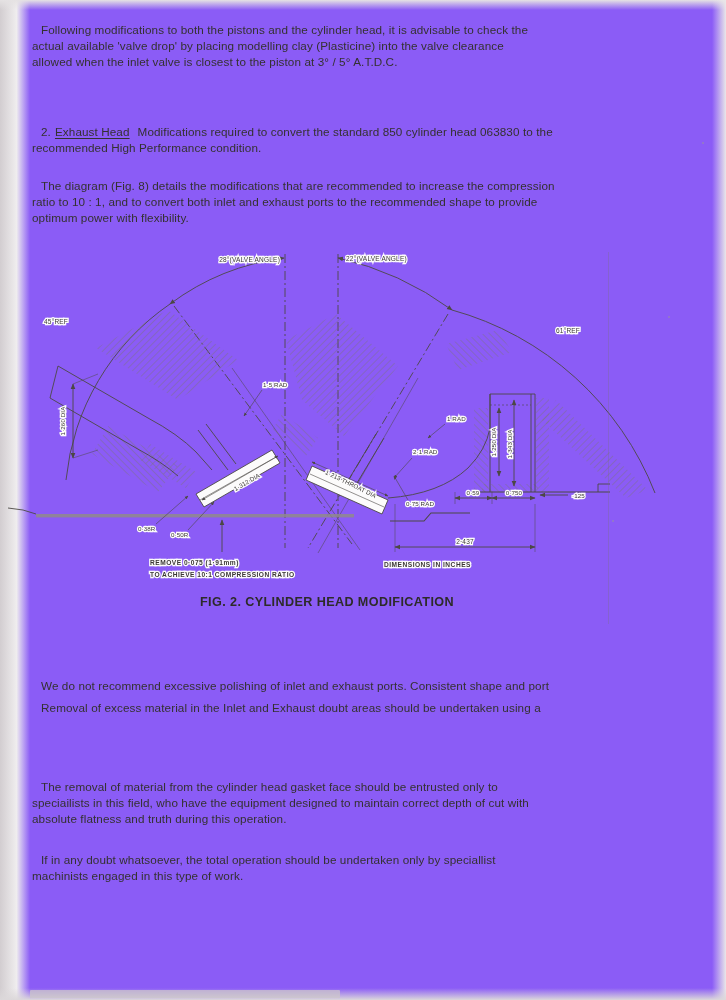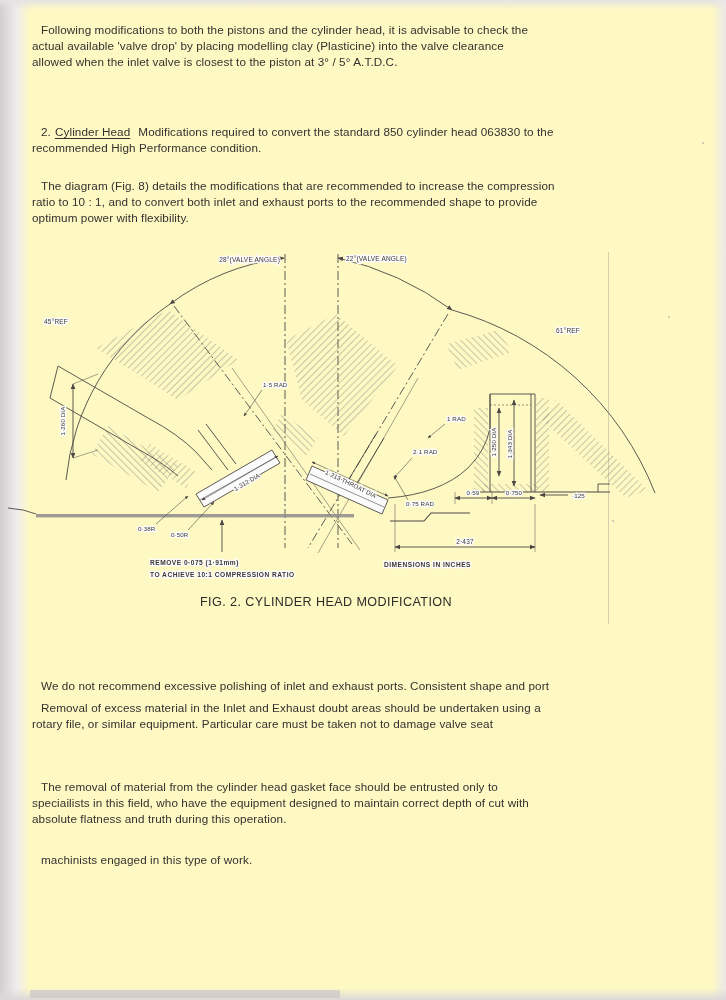--- a/index.html
+++ b/index.html
@@ -3,21 +3,21 @@
 <meta charset="utf-8">
 <style>
   html,body{margin:0;padding:0;}
   body{
     width:726px;height:1000px;position:relative;
     background:#e9e6e7;
     font-family:"Liberation Sans","DejaVu Sans",sans-serif;
     -webkit-font-smoothing:antialiased;
   }
   .page{
-    position:absolute;inset:0;background:#fef9c3;overflow:hidden;
+    position:absolute;inset:0;background:#8b5cf6;overflow:hidden;
   }
   .edge{position:absolute;pointer-events:none;}
   .edge-left{left:0;top:0;bottom:0;width:30px;
     background:linear-gradient(90deg,#d2cdd0 0%,#efedee 55%,rgba(252,251,251,0) 100%);}
   .edge-top{left:0;right:0;top:0;height:10px;
     background:linear-gradient(180deg,#e5e2e3,rgba(252,251,251,0));}
   .edge-right{right:0;top:0;bottom:0;width:14px;
     background:linear-gradient(270deg,#eae7e8,rgba(252,251,251,0));}
   .edge-bottom{left:0;right:0;bottom:0;height:12px;
     background:linear-gradient(0deg,#dcd8da,rgba(252,251,251,0));}
@@ -32,21 +32,21 @@
     font-size:11.7px;line-height:16px;color:#343130;letter-spacing:.1px;
   }
   .para .line{white-space:nowrap;}
   .para .line:first-child{padding-left:9px;}
   .heading .line{white-space:nowrap;}
   .heading .u{text-decoration:underline;text-underline-offset:2px;margin-right:8px;}
   .heading .num{margin-right:4px;}
 
   .fig-caption{
     position:absolute;left:200px;top:595px;
-    font-size:12.6px;font-weight:normal;color:#2d2b29;letter-spacing:.4px;white-space:nowrap;
+    font-size:12.6px;font-weight:bold;color:#2d2b29;letter-spacing:.4px;white-space:nowrap;
   }
 
   svg.diagram{position:absolute;left:0;top:248px;}
   svg.diagram text{fill:#3b3835;stroke:#fcfbfb;stroke-width:2.6px;paint-order:stroke;
     font-family:"Liberation Sans","DejaVu Sans",sans-serif;}
   svg.diagram .lbl{font-size:6.5px;letter-spacing:.2px;}
   svg.diagram .lbl-sm{font-size:6.2px;letter-spacing:.1px;}
   svg.diagram .lbl-b{font-size:6.6px;font-weight:bold;letter-spacing:.5px;}
 </style>
 </head>
@@ -59,21 +59,21 @@
   <div class="edge edge-right"></div>
   <div class="edge edge-bottom"></div>
 
   <div class="para" style="top:22px">
       <div class="line">Following modifications to both the pistons and the cylinder head, it is advisable to check the</div>
       <div class="line">actual available 'valve drop' by placing modelling clay (Plasticine) into the valve clearance</div>
       <div class="line">allowed when the inlet valve is closest to the piston at 3° / 5° A.T.D.C.</div>
     </div>
 
   <div class="para heading" style="top:124px">
-    <div class="line"><span class="num">2.</span><span class="u">Cylinder Head</span><span>Modifications required to convert the standard 850 cylinder head 063830 to the</span></div>
+    <div class="line"><span class="num">2.</span><span class="u">Exhaust Head</span><span>Modifications required to convert the standard 850 cylinder head 063830 to the</span></div>
     <div class="line" style="padding-left:0">recommended High Performance condition.</div>
   </div>
 
   <div class="para" style="top:178px">
       <div class="line">The diagram (Fig. 8) details the modifications that are recommended to increase the compression</div>
       <div class="line">ratio to 10 : 1, and to convert both inlet and exhaust ports to the recommended shape to provide</div>
       <div class="line">optimum power with flexibility.</div>
     </div>
 
   <svg class="diagram" width="726" height="348" viewBox="0 0 726 348">
@@ -197,30 +197,30 @@
   </svg>
 
   <div class="fig-caption">FIG. 2. CYLINDER HEAD MODIFICATION</div>
 
   <div class="para" style="top:678px">
       <div class="line">We do not recommend excessive polishing of inlet and exhaust ports. Consistent shape and port</div>
     </div>
 
   <div class="para" style="top:700px">
       <div class="line">Removal of excess material in the Inlet and Exhaust doubt areas should be undertaken using a</div>
-      <div class="line">rotary file, or similar equipment. Particular care must be taken not to damage valve seat</div>
     </div>
 
   <div class="para" style="top:779px">
       <div class="line">The removal of material from the cylinder head gasket face should be entrusted only to</div>
       <div class="line">speciailists in this field, who have the equipment designed to maintain correct depth of cut with</div>
       <div class="line">absolute flatness and truth during this operation.</div>
     </div>
 
   <div class="para" style="top:852px">
+      <div class="line">If in any doubt whatsoever, the total operation should be undertaken only by speciallist</div>
       <div class="line">machinists engaged in this type of work.</div>
     </div>
 
   <div class="crease"></div>
   <div class="bottom-strip"></div>
   <div class="speck" style="left:702px;top:142px"></div>
   <div class="speck" style="left:668px;top:316px"></div>
   <div class="speck" style="left:612px;top:520px"></div>
 </div>
 

